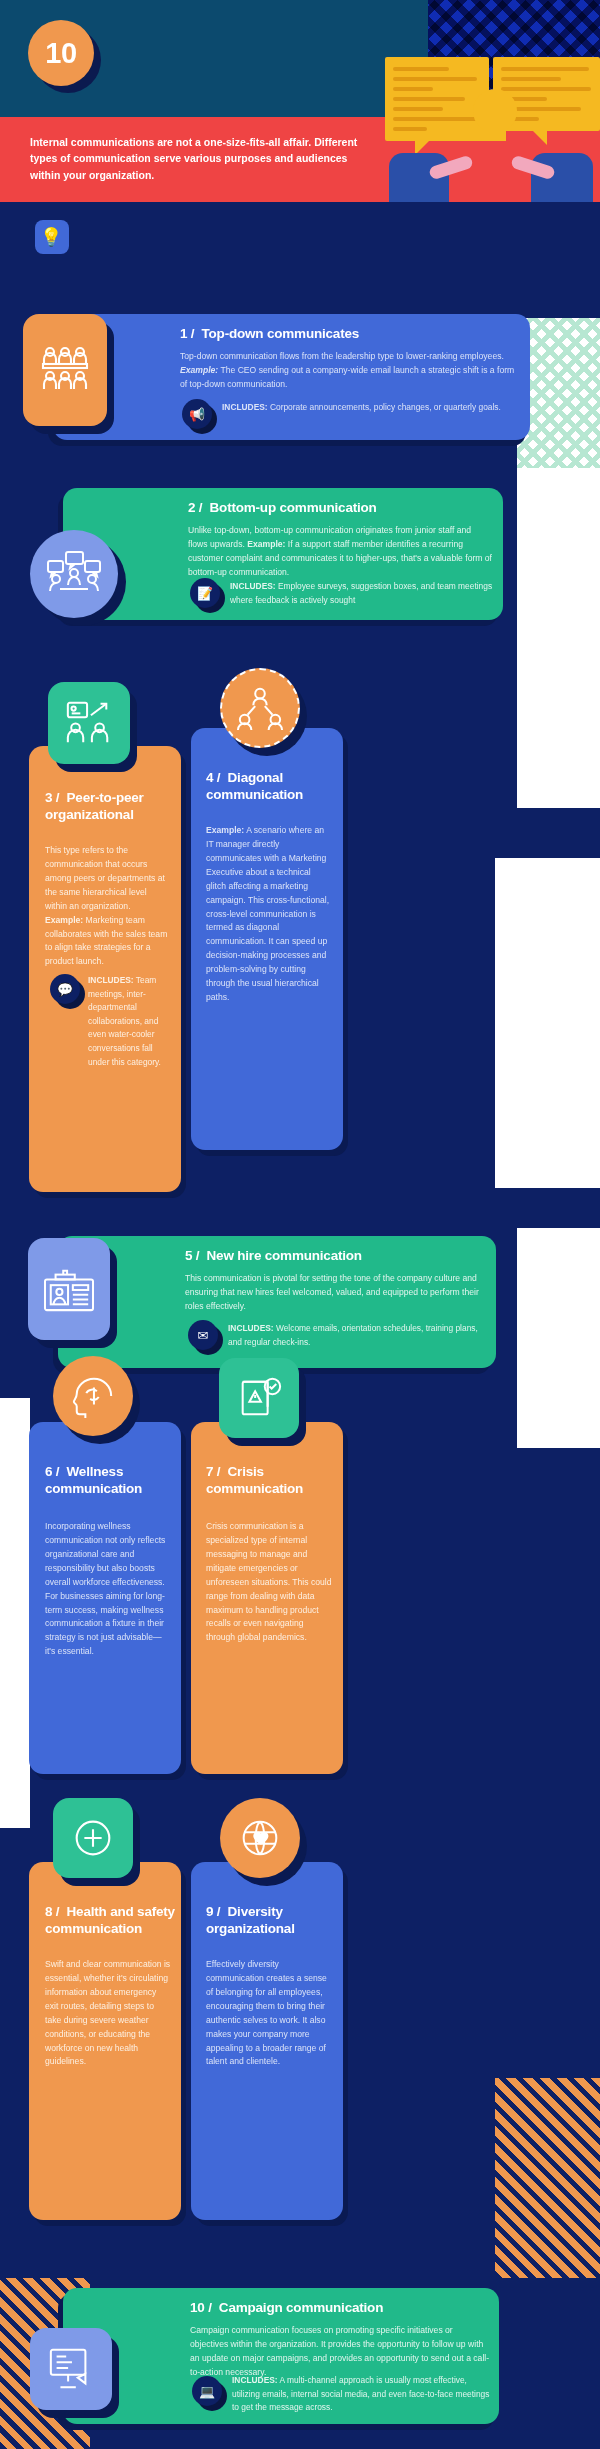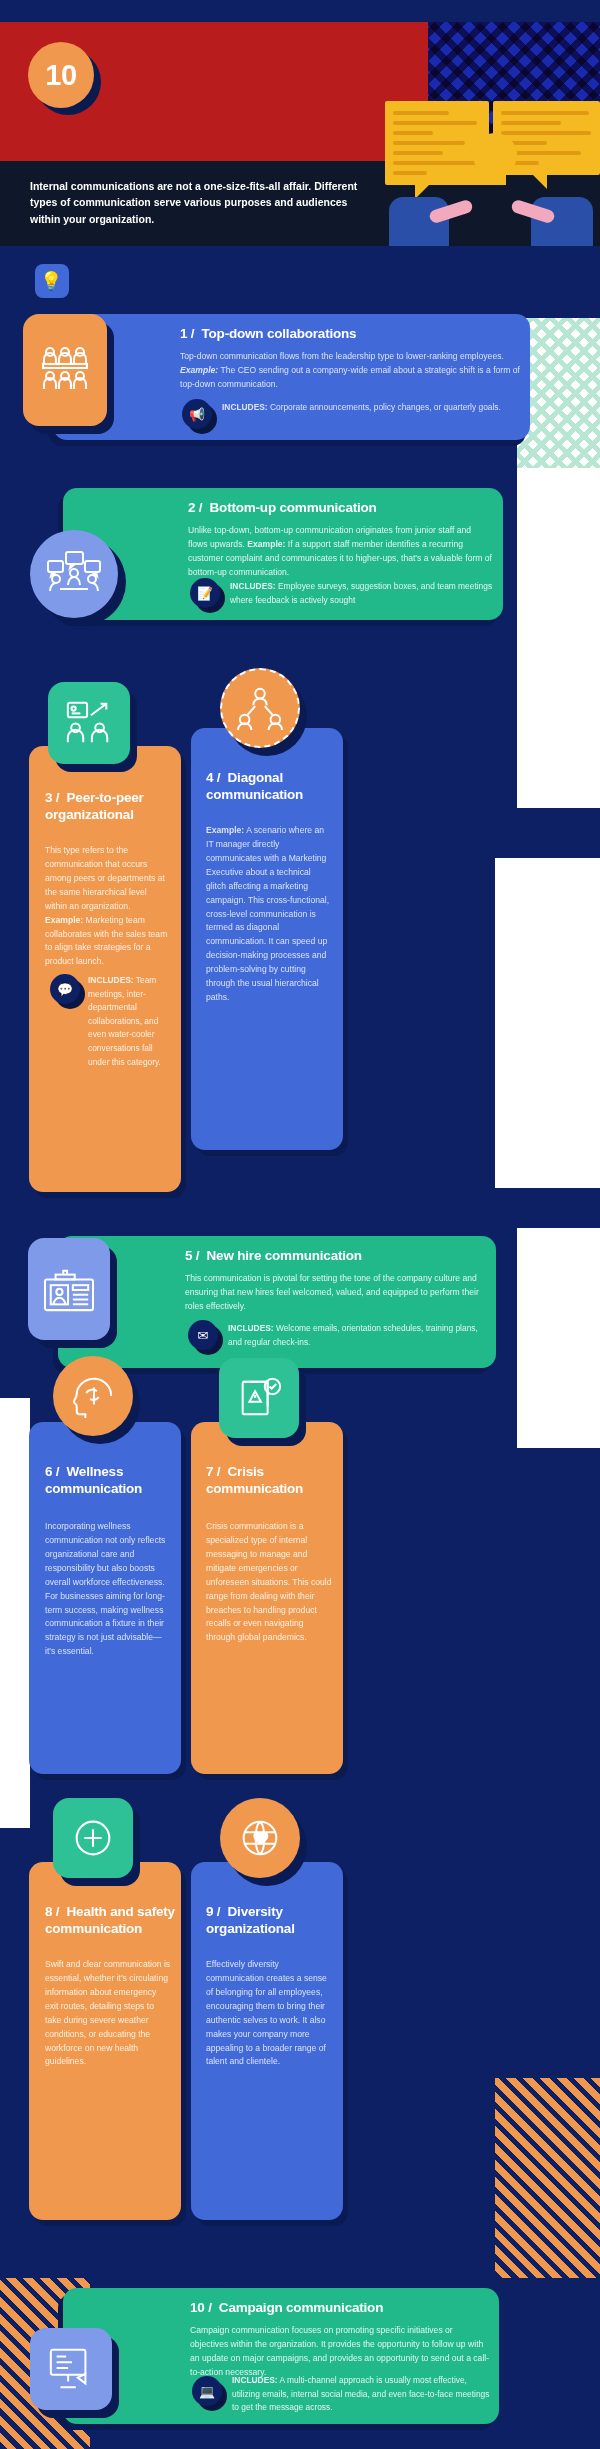--- a/index.html
+++ b/index.html
@@ -12,24 +12,23 @@
     position: relative;
     width: 600px;
     height: 2449px;
     background: #0d2064;
     overflow: hidden;
   }
 
   
   .header {
     position: relative;
-    height: 139px;
-    background: #b91c1c;
+    height: 117px;
+    background: #0c4a6e;
     overflow: hidden;
-    margin-top: 22px;
   }
   .header-weave {
     position: absolute;
     right: 0; top: 0;
     width: 172px; height: 139px;
     background:
       repeating-linear-gradient(45deg, #13256e 0 7px, #4169d8 7px 16px),
       repeating-linear-gradient(-45deg, #13256e 0 7px, #4169d8 7px 16px);
     background-blend-mode: multiply;
     opacity: .95;
@@ -66,21 +65,21 @@
     font-size: 23px;
     font-weight: bold;
     line-height: 1.16;
     letter-spacing: -.3px;
   }
 
   
   .intro {
     position: relative;
     height: 85px;
-    background: #0f172a;
+    background: #ef4444;
   }
   .intro-text {
     position: absolute;
     left: 30px; top: 17px;
     width: 335px;
     color: #ffffff;
     font-size: 10.5px;
     font-weight: bold;
     line-height: 1.55;
   }
@@ -318,24 +317,24 @@
           <circle cx="12" cy="33" r="4"></circle>
             <path d="M6 46v-5a6 6 0 0 1 12 0v5"></path>
           <circle cx="27" cy="33" r="4"></circle>
             <path d="M21 46v-5a6 6 0 0 1 12 0v5"></path>
           <circle cx="42" cy="33" r="4"></circle>
             <path d="M36 46v-5a6 6 0 0 1 12 0v5"></path>
         </svg>
       </div>
       <div class="h-title" style="position:absolute;left:180px;top:28px;width:320px">
         <span>1 /</span>&nbsp;
-        <span>Top-down collaborations</span>
+        <span>Top-down communicates</span>
       </div>
       <div class="body-txt" style="position:absolute;left:180px;top:52px;width:340px;color:#dbe3f8">
-        <span>Top-down communication flows from the leadership type to lower-ranking employees. </span><i>Example:</i><span> The CEO sending out a company-wide email about a strategic shift is a form of top-down communication.</span>
+        <span>Top-down communication flows from the leadership type to lower-ranking employees. </span><i>Example:</i><span> The CEO sending out a company-wide email launch a strategic shift is a form of top-down communication.</span>
       </div>
       <div class="inc-badge-shadow" style="left:187px;top:106px"></div>
       <div class="inc-badge" style="left:182px;top:101px">📢</div>
       <div class="inc-txt" style="left:222px;top:103px;width:280px;color:#dbe3f8">
         <b>INCLUDES:</b><span> Corporate announcements, policy changes, or quarterly goals.</span>
       </div>
     </div>
 
     <div class="sec">
       <div class="card-shadow" style="left:58px;top:196px;width:440px;height:132px"></div>
@@ -497,21 +496,21 @@
           <path d="M21 18l-6 11h12z"></path>
             <path d="M21 22v3M21 27h.01"></path>
           <circle cx="39" cy="13" r="8"></circle>
             <path d="M36 13l2.2 2.2L43 10.5"></path>
         </svg>
       </div>
       <div class="h-title" style="position:absolute;left:206px;top:1166px;width:130px">
         <span>7 /</span>&nbsp;
         <span>Crisis communication</span>
       </div>
-      <div class="body-txt" style="position:absolute;left:206px;top:1222px;width:126px;color:#fdf0e2">Crisis communication is a specialized type of internal messaging to manage and mitigate emergencies or unforeseen situations. This could range from dealing with their breaches to handling product recalls or even navigating through global pandemics.</div>
+      <div class="body-txt" style="position:absolute;left:206px;top:1222px;width:126px;color:#fdf0e2">Crisis communication is a specialized type of internal messaging to manage and mitigate emergencies or unforeseen situations. This could range from dealing with data maximum to handling product recalls or even navigating through global pandemics.</div>
     </div>
 
     <div class="sec">
       <div class="card-shadow" style="left:34px;top:1570px;width:152px;height:358px"></div>
       <div class="card" style="left:29px;top:1564px;width:152px;height:358px;background:#f0984e"></div>
       <div class="sq-icon-shadow" style="left:60px;top:1508px;width:80px;height:80px"></div>
       <div class="sq-icon" style="left:53px;top:1500px;width:80px;height:80px;background:#2ec195">
         <svg width="48" height="48" viewBox="0 0 50 50" fill="none" stroke="#fff" stroke-width="2.2">
           <circle cx="25" cy="25" r="17"></circle>
           <path d="M25 16v18M16 25h18"></path>

